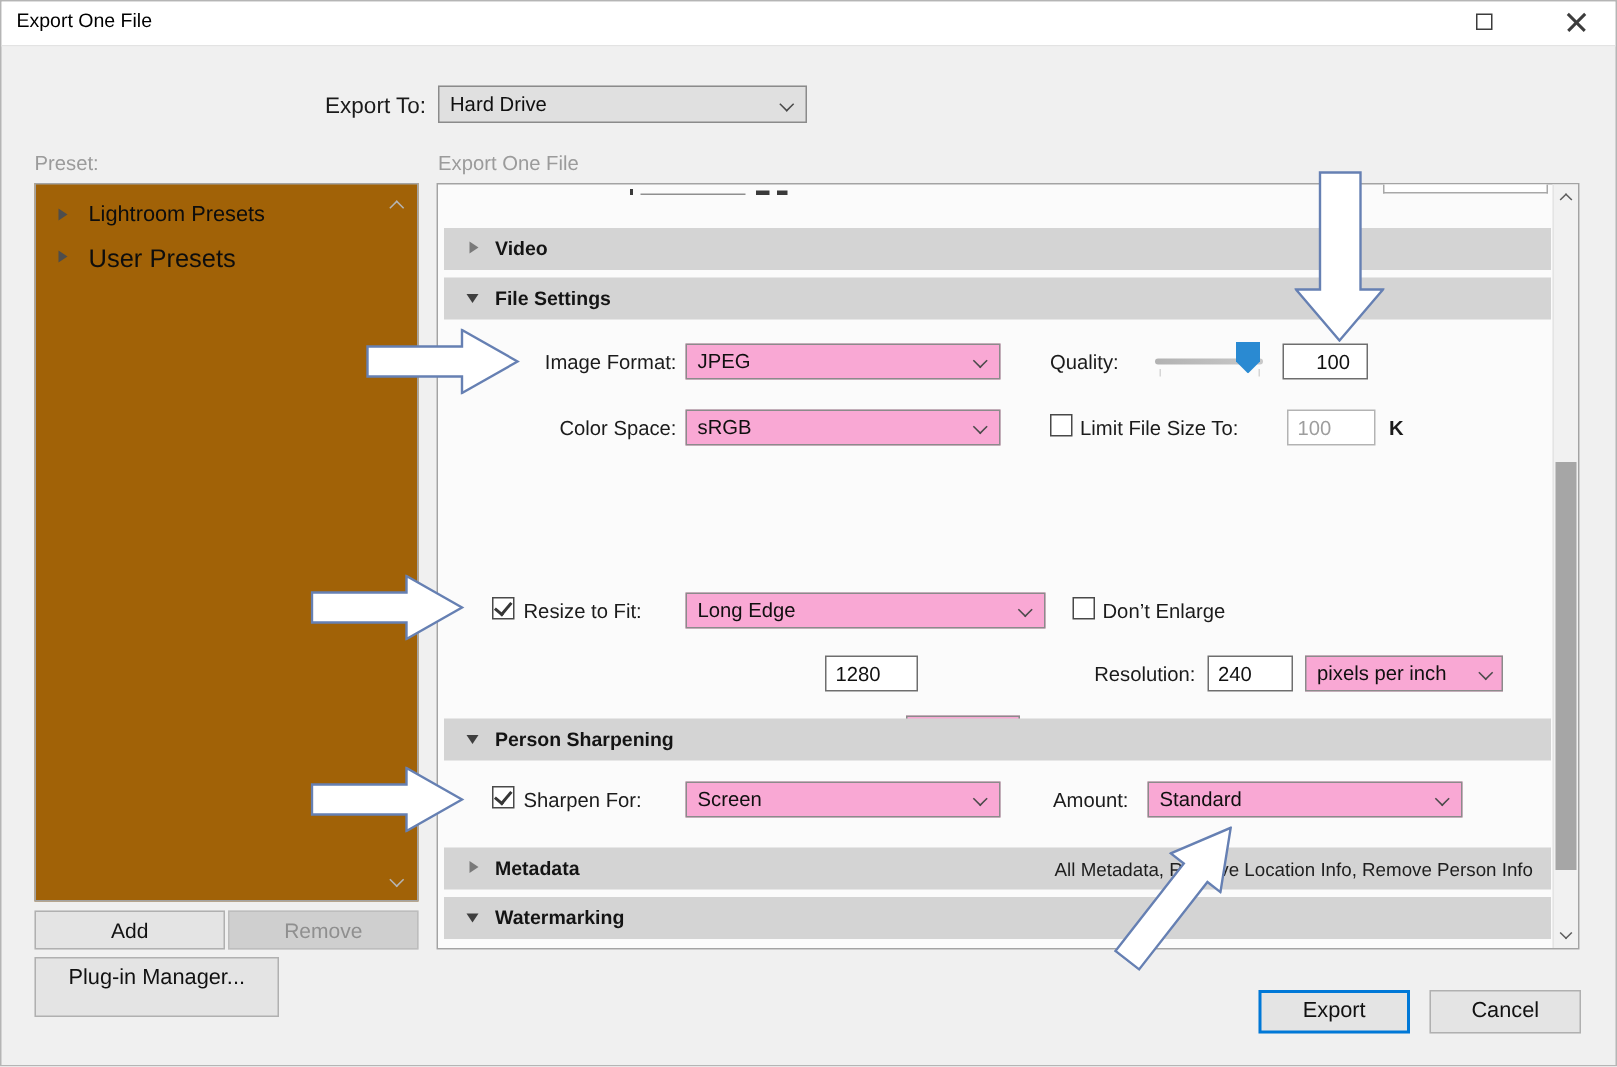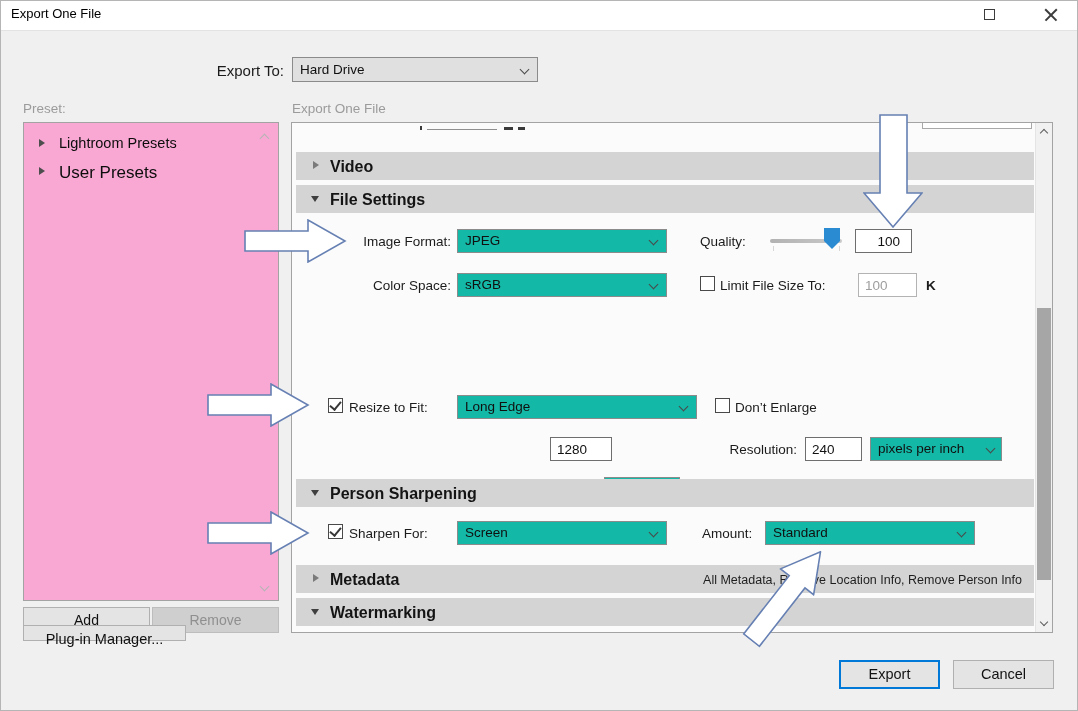--- a/index.html
+++ b/index.html
@@ -16,35 +16,35 @@
   .title-text { position:absolute; left:10px; top:5px; font-size:13px; color:#000; }
   .win-btn { position:absolute; top:0; height:29px; width:40px; cursor:pointer; }
   .max-glyph { position:absolute; left:14px; top:8px; width:11px; height:11px; border:1px solid #3c3c3c; }
   .x-wrap { position:absolute; left:13px; top:13px; width:16px; height:2px; }
   .x-bar { position:absolute; left:0; top:0; width:16px; height:1.6px; background:#3c3c3c; }
   
   .lbl { position:absolute; font-size:13.5px; color:#1b1b1b; white-space:nowrap; }
   .lbl-gray { position:absolute; font-size:13.5px; color:#9b9b9b; white-space:nowrap; }
   .big { font-size:15px; }
   
-  .dd { position:absolute; height:24px; background:#14b8a6; border:1px solid #8b8b8b; font-size:13.5px; line-height:22px; padding-left:7px; color:#101010; white-space:nowrap; overflow:hidden; cursor:pointer; }
+  .dd { position:absolute; height:24px; background:#f9a8d4; border:1px solid #8b8b8b; font-size:13.5px; line-height:22px; padding-left:7px; color:#101010; white-space:nowrap; overflow:hidden; cursor:pointer; }
   .chev { position:absolute; right:9px; top:7px; width:7px; height:7px; border-right:1.4px solid #4a4a4a; border-bottom:1.4px solid #4a4a4a; transform:rotate(45deg); }
   
   .tb { position:absolute; height:24px; background:#fff; border:1px solid #6e6e6e; font-size:13.5px; font-family:"Liberation Sans",sans-serif; color:#111; padding:0 6px; outline:none; }
   .tb.dim { border-color:#b3b3b3; color:#9e9e9e; }
   
   .cb { position:absolute; width:15px; height:15px; background:#fff; border:1px solid #494949; cursor:pointer; }
   .cb.checked::after { content:""; position:absolute; left:3px; top:0px; width:5px; height:9px; border:solid #373737; border-width:0 2px 2px 0; transform:rotate(40deg); }
   
-  .panel-box { position:absolute; background:#f9a8d4; border:1px solid #a3a3a3; }
+  .panel-box { position:absolute; background:#a16207; border:1px solid #a3a3a3; }
   .tri-r { width:0; height:0; border-left:6px solid #4d4d4d; border-top:4.5px solid transparent; border-bottom:4.5px solid transparent; }
   .tri-r.gray { border-left-color:#7a7a7a; }
   .tri-d { width:0; height:0; border-top:6px solid #3f3f3f; border-left:4.5px solid transparent; border-right:4.5px solid transparent; }
   .bar { position:absolute; left:4px; right:18px; height:28px; background:#d4d4d4; cursor:pointer; }
-  .bar-title { position:absolute; left:34px; top:6px; font-size:16px; font-weight:bold; color:#141414; white-space:nowrap; }
+  .bar-title { position:absolute; left:34px; top:6px; font-size:13px; font-weight:bold; color:#141414; white-space:nowrap; }
   .bar-icon { position:absolute; left:17px; top:9px; }
   
   .btn { position:absolute; background:#e4e4e4; border:1px solid #b0b0b0; font-size:14px; color:#111; text-align:center; cursor:pointer; font-family:"Liberation Sans",sans-serif; }
   .btn.disabled { background:#cfcfcf; color:#8f8f8f; border-color:#bdbdbd; cursor:default; }
   .btn.primary { border:2px solid #0078d7; }
   
   .sb { position:absolute; top:0; bottom:0; right:0; width:17px; background:#f1f1f1; border-left:1px solid #e4e4e4; }
   .sb-thumb { position:absolute; left:1px; right:1px; background:#a6a6a6; cursor:pointer; }
   .schev { position:absolute; left:5px; width:6px; height:6px; border-right:1.4px solid #5c5c5c; border-bottom:1.4px solid #5c5c5c; cursor:pointer; }
   .schev.up { transform:rotate(-135deg); }
@@ -192,21 +192,21 @@
       <div class="bar-title">Watermarking</div>
     </div>
 
     <div class="sb">
       <div class="schev up" style="top:7px;"></div>
       <div class="sb-thumb" style="top:185px; height:272px;"></div>
       <div class="schev down" style="bottom:7px;"></div>
     </div>
   </div>
 
-  <div class="btn" style="left:22px; top:624px; width:163px; height:16px; line-height:26px; font-size:14.5px;">Plug-in Manager...</div>
+  <div class="btn" style="left:22px; top:637px; width:163px; height:40px; line-height:26px; font-size:14.5px;">Plug-in Manager...</div>
   <div class="btn primary" style="left:838px; top:659px; width:101px; height:29px; line-height:25px; font-size:14.5px;">Export</div>
   <div class="btn" style="left:952px; top:659px; width:101px; height:29px; line-height:27px; font-size:14.5px;">Cancel</div>
 
   <svg class="ann" style="left:243px; top:218px;" width="103" height="44">
     <polygon points="1,12 64,12 64,1 101,22 64,43 64,32 1,32" fill="#ffffff" stroke="#6680b3" stroke-width="1.6"></polygon>
   </svg>
   <svg class="ann" style="left:206px; top:382px;" width="103" height="44">
     <polygon points="1,12 64,12 64,1 101,22 64,43 64,32 1,32" fill="#ffffff" stroke="#6680b3" stroke-width="1.6"></polygon>
   </svg>
   <svg class="ann" style="left:206px; top:510px;" width="103" height="44">

